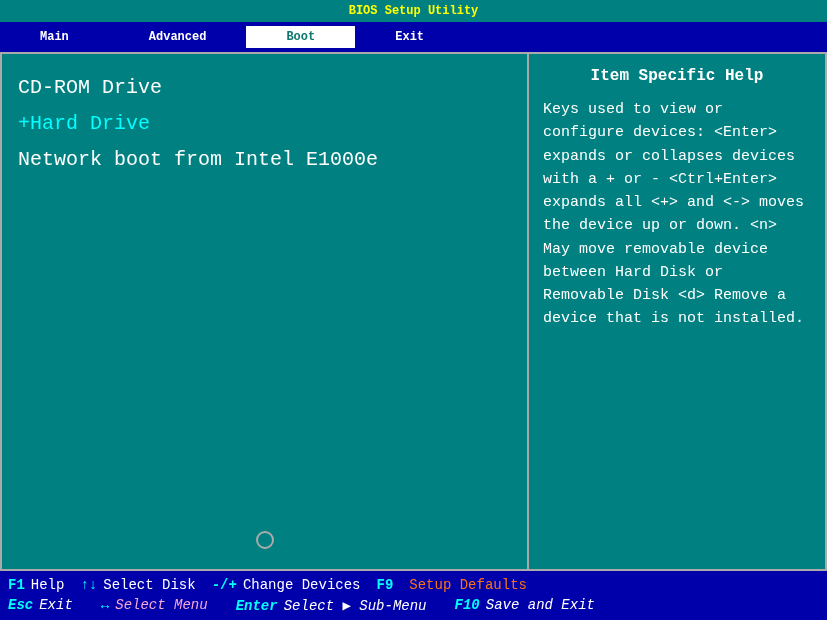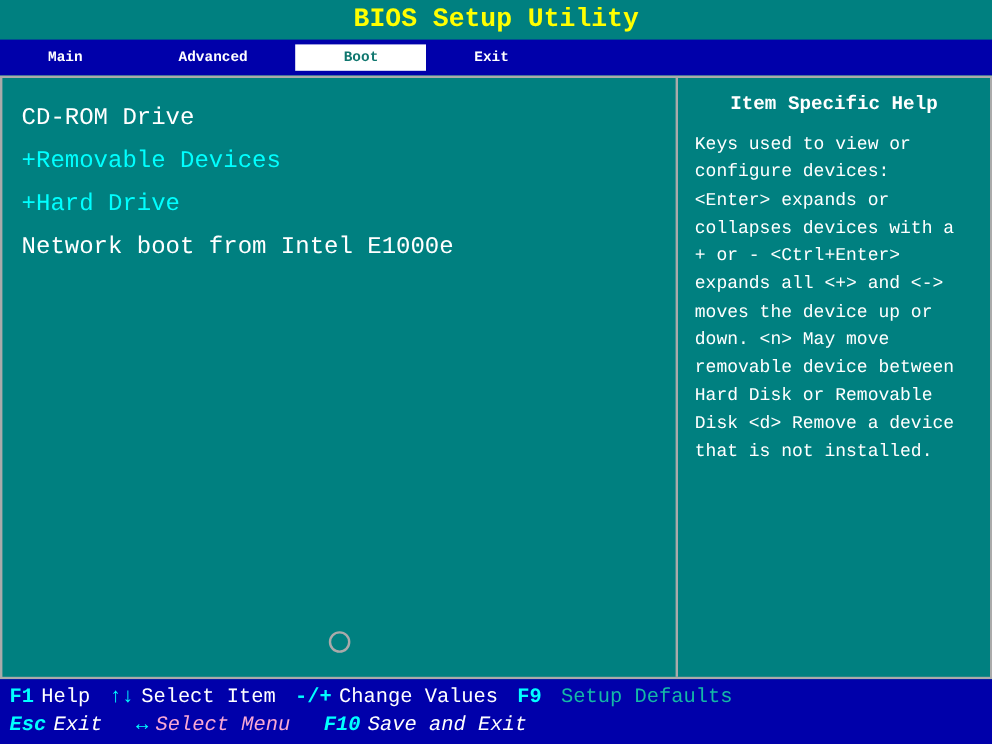--- a/index.html
+++ b/index.html
@@ -24,21 +24,21 @@
       flex-direction: column;
       background-color: #008080;
     }
 
     
     #title-bar {
       background-color: #008080;
       text-align: center;
       color: #ffff00;
       font-weight: bold;
-      font-size: 22px;
+      font-size: 12px;
       padding: 4px 0;
     }
 
     
     #nav-bar {
       background-color: #0000aa;
       display: flex;
       flex-direction: row;
       padding: 4px 0;
     }
@@ -97,21 +97,21 @@
       transform: translateX(-50%);
       width: 18px;
       height: 18px;
       border: 2px solid #aaaaaa;
       border-radius: 50%;
       background: transparent;
     }
 
     
     #right-panel {
-      width: 260px;
+      width: 296px;
       padding: 10px 14px;
       color: #ffffff;
       font-size: 15px;
       line-height: 1.5;
     }
 
     #right-panel h3 {
       font-size: 16px;
       font-weight: bold;
       color: #ffffff;
@@ -125,21 +125,21 @@
       line-height: 1.55;
     }
 
     
     #footer {
       background-color: #0000aa;
       color: #ffffff;
       display: flex;
       flex-direction: row;
       padding: 4px 8px;
-      font-size: 17px;
+      font-size: 14px;
       gap: 0;
     }
   </style>
 </head>
 <body>
 
 <div id="app">
 
   <div id="title-bar">
     <span>BIOS Setup Utility</span>
@@ -150,44 +150,44 @@
       <div class="nav-item">Advanced</div>
       <div class="nav-item active">Boot</div>
       <div class="nav-item">Exit</div>
     </div>
 
   <div id="main-content">
 
     <div id="left-panel">
 
       <span class="boot-item"> CD-ROM Drive</span>
-        <span class="boot-item cyan">+Removable Devices</span>
         <span class="boot-item cyan">+Hard Drive</span>
         <span class="boot-item"> Network boot from Intel E1000e</span>
         <div class="circle-indicator"></div>
     </div>
 
     <div id="right-panel">
       <h3>Item Specific Help</h3>
       <p>Keys used to view or configure devices: &lt;Enter&gt; expands or collapses devices with a + or -
 &lt;Ctrl+Enter&gt; expands all
 &lt;+&gt; and &lt;-&gt; moves the device up or down.
 &lt;n&gt; May move removable device between Hard Disk or Removable Disk
 &lt;d&gt; Remove a device that is not installed.</p>
     </div>
   </div>
 
   <div id="footer">
   <div style="flex: 1 1 0%; display: flex; flex-direction: column;">
         <div style="display: flex; gap: 16px; padding: 2px 0px;">
           <span><span style="color: rgb(0, 255, 255); font-weight: bold; margin-right: 6px;">F1</span><span style="color: rgb(255, 255, 255);">Help</span></span>
-          <span><span style="color: rgb(0, 255, 255); font-weight: bold; margin-right: 6px;">↑↓</span><span style="color: rgb(255, 255, 255);">Select Item</span></span>
-          <span><span style="color: rgb(0, 255, 255); font-weight: bold; margin-right: 6px;">-/+</span><span style="color: rgb(255, 255, 255);">Change Values</span></span>
-          <span><span style="color: rgb(0, 255, 255); font-weight: bold; margin-right: 16px;">F9</span><span style="color: #14b8a6;">Setup Defaults</span></span>
+          <span><span style="color: rgb(0, 255, 255); font-weight: bold; margin-right: 6px;">↑↓</span><span style="color: rgb(255, 255, 255);">Select Disk</span></span>
+          <span><span style="color: rgb(0, 255, 255); font-weight: bold; margin-right: 6px;">-/+</span><span style="color: rgb(255, 255, 255);">Change Devices</span></span>
+          <span><span style="color: rgb(0, 255, 255); font-weight: bold; margin-right: 16px;">F9</span><span style="color: #f97316;">Setup Defaults</span></span>
         </div>
         <div style="display: flex; gap: 28px; padding: 2px 0px; font-style: italic;">
           <span><span style="color: rgb(0, 255, 255); font-weight: bold; margin-right: 6px;">Esc</span><span style="color: rgb(255, 255, 255);">Exit</span></span>
           <span><span style="color: rgb(0, 255, 255); font-weight: bold; margin-right: 6px;">↔</span><span style="color: #f9a8d4;">Select Menu</span></span>
+          <span><span style="color: rgb(0, 255, 255); font-weight: bold; margin-right: 6px;">Enter</span><span style="color: rgb(255, 255, 255);">Select ▶ Sub-Menu</span></span>
           <span><span style="color: rgb(0, 255, 255); font-weight: bold; margin-right: 6px;">F10</span><span style="color: rgb(255, 255, 255);">Save and Exit</span></span>
         </div>
       </div>
     </div>
 </div>
 
 </body></html>

